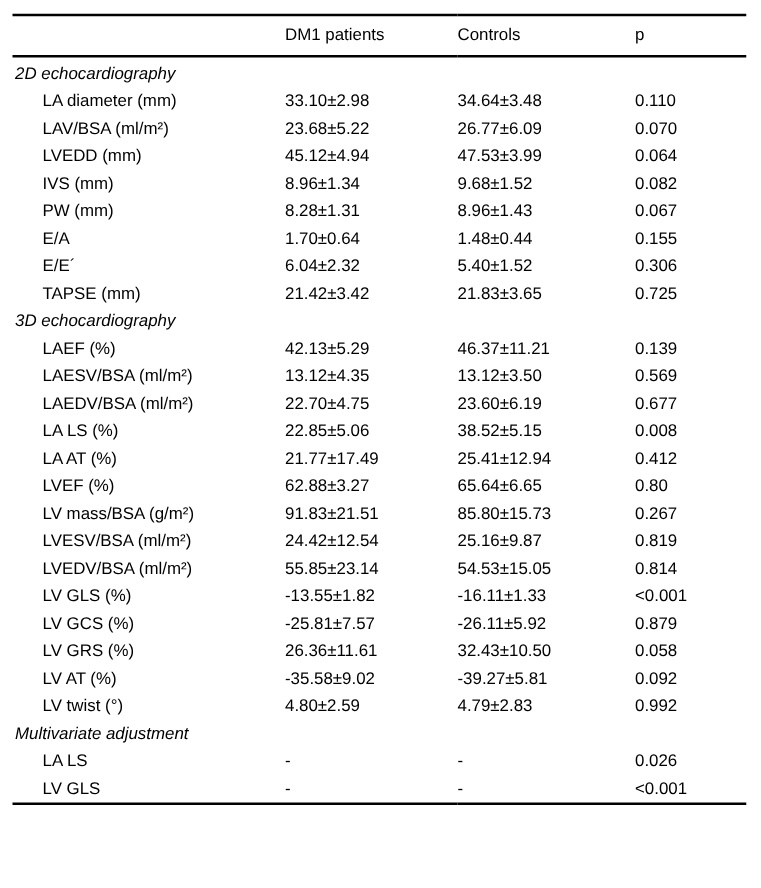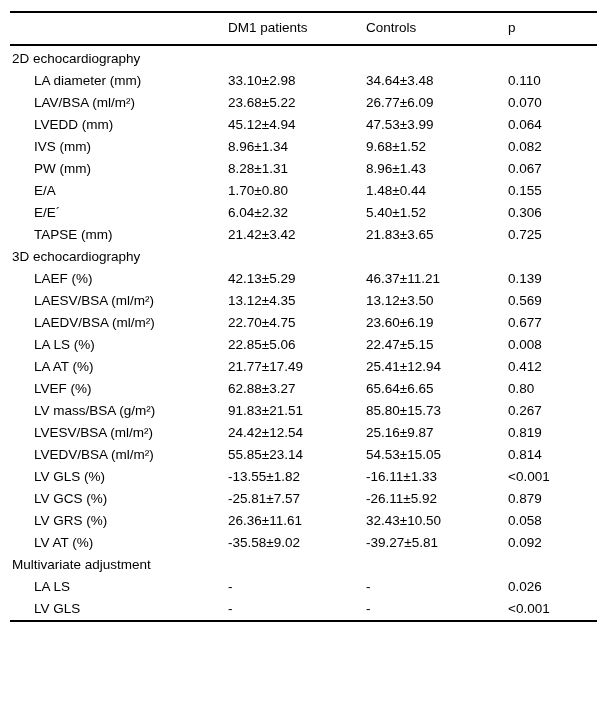--- a/index.html
+++ b/index.html
@@ -36,20 +36,21 @@
     padding: 7px 0 9px 0;
     border-bottom: 2px solid #000000;
     white-space: nowrap;
   }
   tbody td {
     padding: 3.5px 0;
     vertical-align: middle;
     white-space: nowrap;
   }
   td.section-title {
+    font-style: italic;
     padding-left: 2px;
   }
   td.label-cell {
     padding-left: 24px;
   }
   td.value-cell {
     text-align: left;
   }
   tbody tr:first-child td {
     padding-top: 5px;
@@ -103,21 +104,21 @@
           <td class="value-cell">0.082</td>
         </tr>
         <tr>
           <td class="label-cell">PW (mm)</td>
           <td class="value-cell">8.28±1.31</td>
           <td class="value-cell">8.96±1.43</td>
           <td class="value-cell">0.067</td>
         </tr>
         <tr>
           <td class="label-cell">E/A</td>
-          <td class="value-cell">1.70±0.80</td>
+          <td class="value-cell">1.70±0.64</td>
           <td class="value-cell">1.48±0.44</td>
           <td class="value-cell">0.155</td>
         </tr>
         <tr>
           <td class="label-cell">E/E´</td>
           <td class="value-cell">6.04±2.32</td>
           <td class="value-cell">5.40±1.52</td>
           <td class="value-cell">0.306</td>
         </tr>
         <tr>
@@ -143,21 +144,21 @@
         </tr>
         <tr>
           <td class="label-cell">LAEDV/BSA (ml/m²)</td>
           <td class="value-cell">22.70±4.75</td>
           <td class="value-cell">23.60±6.19</td>
           <td class="value-cell">0.677</td>
         </tr>
         <tr>
           <td class="label-cell">LA LS (%)</td>
           <td class="value-cell">22.85±5.06</td>
-          <td class="value-cell">22.47±5.15</td>
+          <td class="value-cell">38.52±5.15</td>
           <td class="value-cell">0.008</td>
         </tr>
         <tr>
           <td class="label-cell">LA AT (%)</td>
           <td class="value-cell">21.77±17.49</td>
           <td class="value-cell">25.41±12.94</td>
           <td class="value-cell">0.412</td>
         </tr>
         <tr>
           <td class="label-cell">LVEF (%)</td>
@@ -199,20 +200,26 @@
           <td class="label-cell">LV GRS (%)</td>
           <td class="value-cell">26.36±11.61</td>
           <td class="value-cell">32.43±10.50</td>
           <td class="value-cell">0.058</td>
         </tr>
         <tr>
           <td class="label-cell">LV AT (%)</td>
           <td class="value-cell">-35.58±9.02</td>
           <td class="value-cell">-39.27±5.81</td>
           <td class="value-cell">0.092</td>
+        </tr>
+        <tr>
+          <td class="label-cell">LV twist (°)</td>
+          <td class="value-cell">4.80±2.59</td>
+          <td class="value-cell">4.79±2.83</td>
+          <td class="value-cell">0.992</td>
         </tr>
         <tr>
           <td colspan="4" class="section-title">Multivariate adjustment</td>
         </tr>
         <tr>
           <td class="label-cell">LA LS</td>
           <td class="value-cell">-</td>
           <td class="value-cell">-</td>
           <td class="value-cell">0.026</td>
         </tr>

